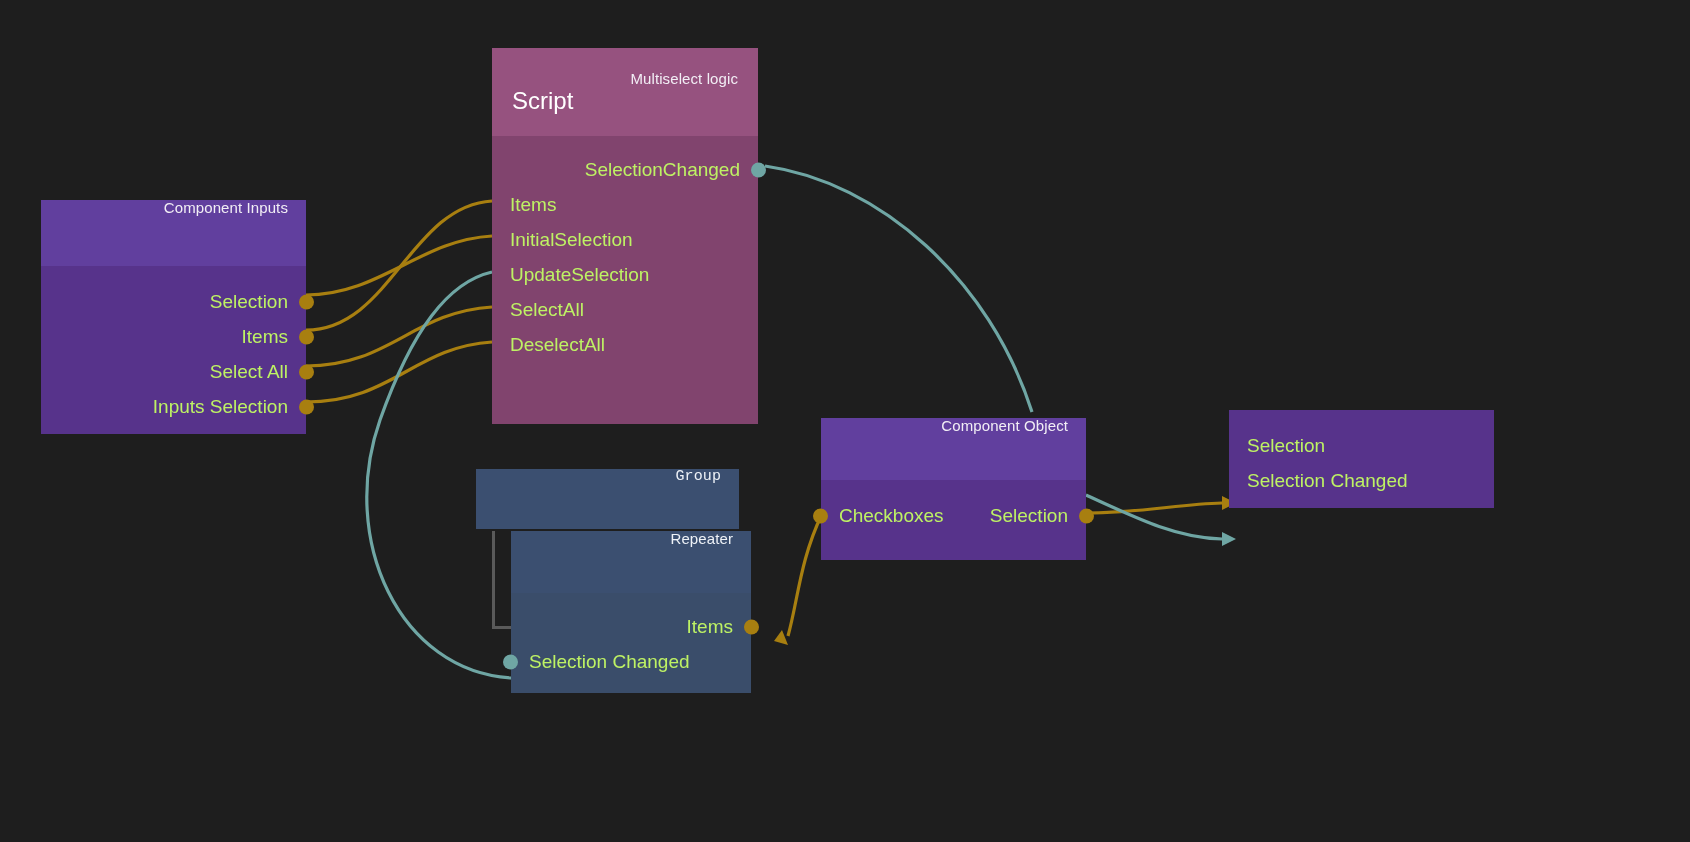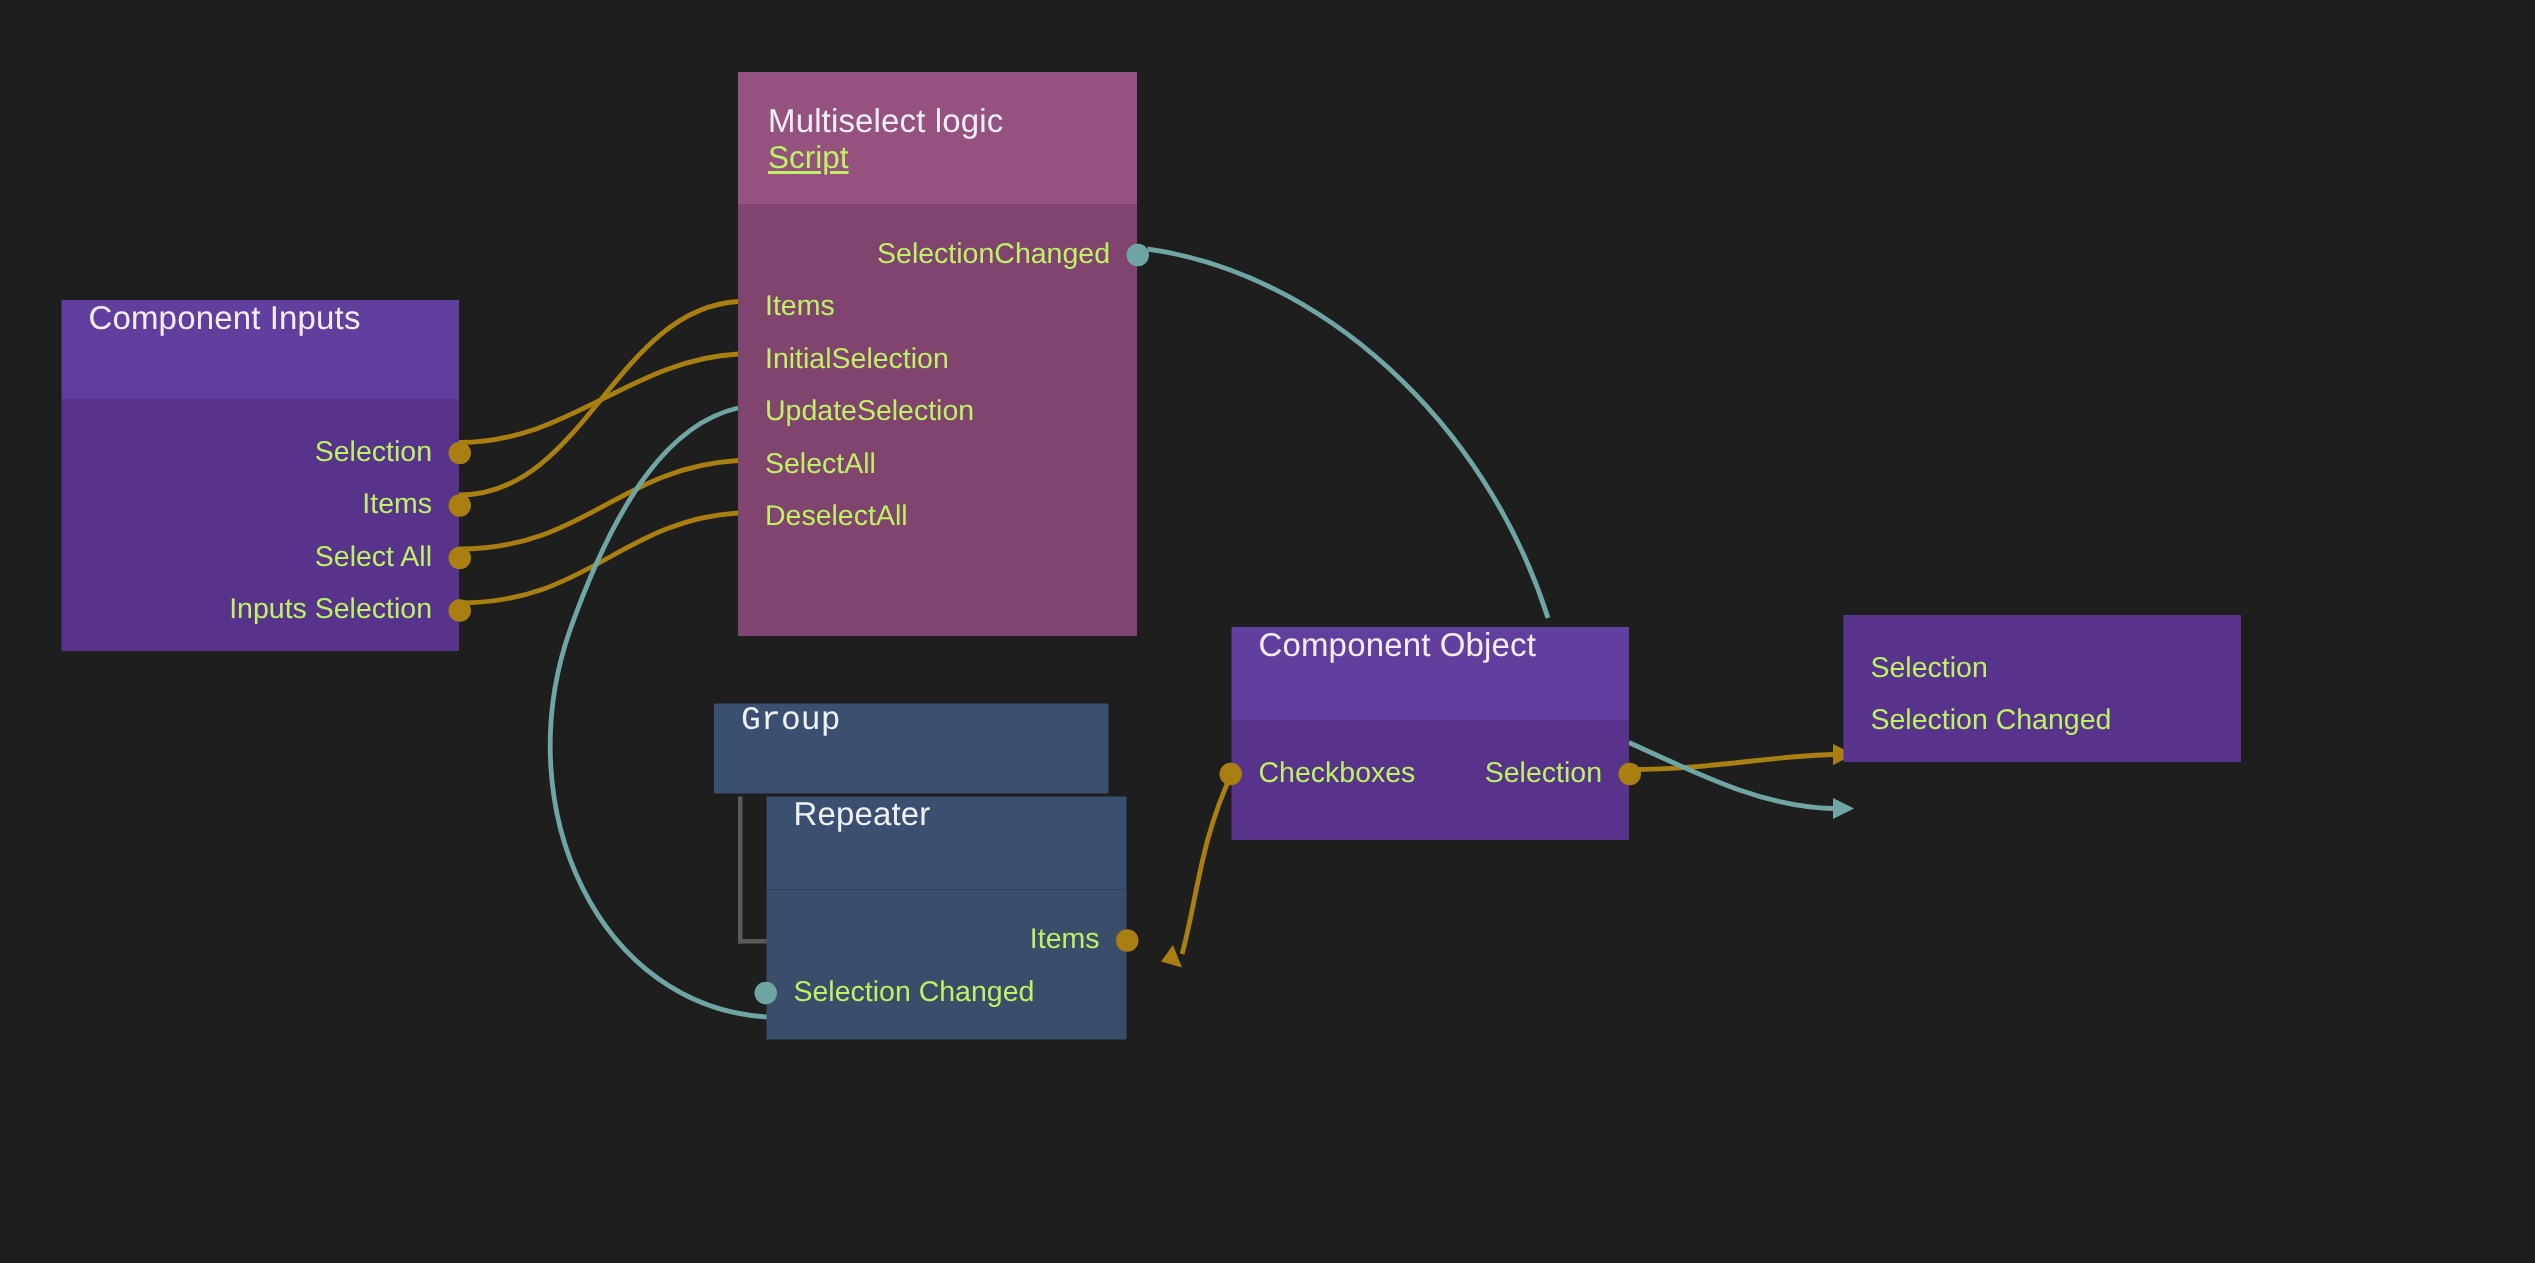--- a/index.html
+++ b/index.html
@@ -34,29 +34,29 @@
     box-sizing: border-box;
   }
   .node-header {
     box-sizing: border-box;
     display: flex;
     flex-direction: column;
     justify-content: center;
   }
   .node-title {
     color: #f2eef5;
-    font-size: 22px;
+    font-size: 15px;
     line-height: 1.12;
     letter-spacing: 0.1px;
+    text-align: right;
   }
   .node-subtitle {
-    color: #bef264;
-    font-size: 21px;
+    color: #ffffff;
+    font-size: 24px;
     line-height: 1.12;
-    text-decoration: underline;
   }
   .node-body {
     box-sizing: border-box;
     position: relative;
   }
   .port-row {
     position: relative;
     display: flex;
     align-items: center;
     box-sizing: border-box;

